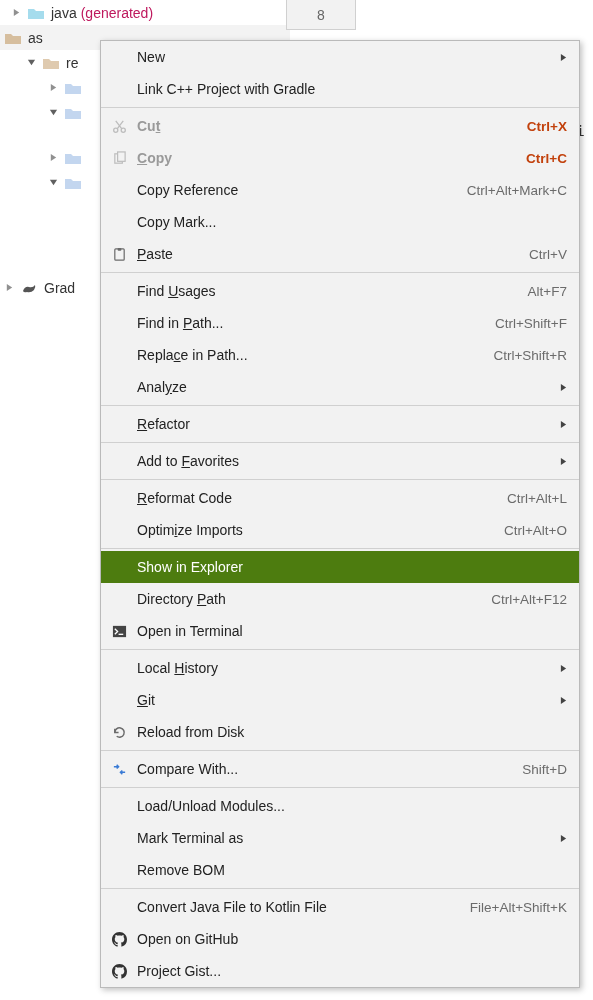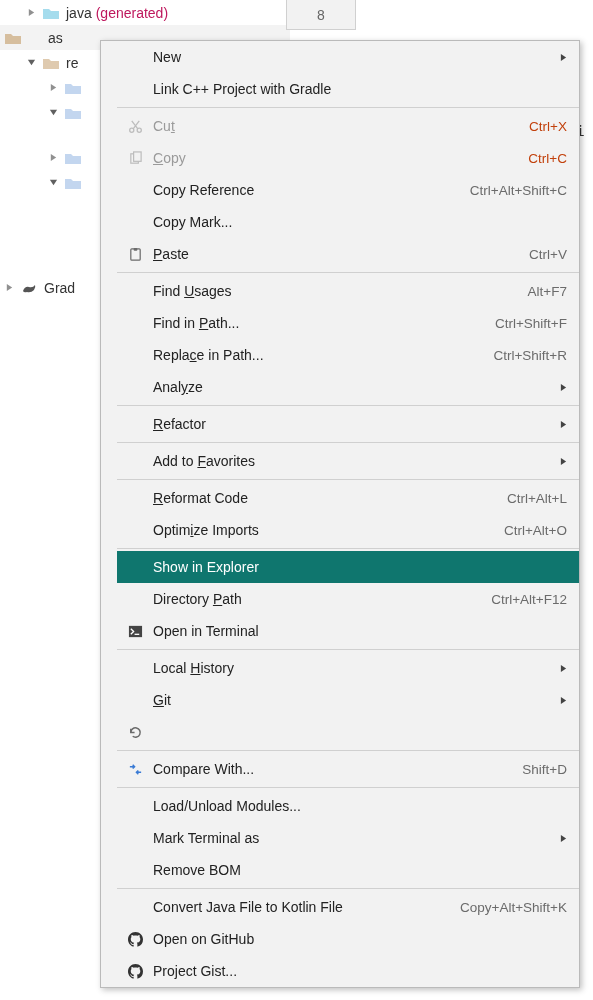--- a/index.html
+++ b/index.html
@@ -83,32 +83,31 @@
     }
     
     .ctx-menu {
       position: absolute;
       left: 100px;
       top: 40px;
       width: 480px;
       background: #f2f2f2;
       border: 1px solid #bababa;
       box-shadow: 2px 2px 6px rgba(0,0,0,0.25);
-      padding-left: 16px;
     }
     .ctx-item {
       display: flex;
       align-items: center;
       height: 32px;
       padding: 0 12px 0 8px;
       color: #222;
       cursor: default;
     }
-    .ctx-item.disabled { color: #9a9a9a; }
-    .ctx-item.selected { background: #0f766e; color: #fff; }
+    .ctx-item.disabled { color: #9a9a9a; font-weight: bold; }
+    .ctx-item.selected { background: #4d7c0f; color: #fff; }
     .ctx-icon {
       width: 20px;
       margin-right: 8px;
       display: flex;
       align-items: center;
       justify-content: center;
       color: #6b6b6b;
     }
     .ctx-item.disabled .ctx-icon { color: #bdbdbd; }
     .ctx-label { flex: 1; }
@@ -120,35 +119,35 @@
       height: 1px;
       background: #d0d0d0;
       margin: 2px 0;
     }
     u { text-decoration: underline; }
   </style>
 </head>
 <body>
 
 <div class="project-tree">
-  <div class="tree-row highlighted" style="padding-left:24px;">
+  <div class="tree-row highlighted" style="padding-left:9px;">
     <span class="chevron">
       <svg viewBox="0 0 10 10">
           <path d="M2 1 L8 5 L2 9 Z" fill="#909090"></path>
         </svg>
     </span>
     <span class="folder-icon">
       <svg viewBox="0 0 18 14">
           <path d="M1 3 L7 3 L9 5 L17 5 L17 13 L1 13 Z" fill="#5bc0de" opacity="0.55"></path>
         </svg>
     </span>
     <span class="tree-label">java</span>
     <span class="tree-label dim" style="margin-left:4px;">(generated)</span>
   </div>
-  <div class="tree-row selected" style="gap:20px;">
+  <div class="tree-row selected" style="">
     <span class="folder-icon">
       <svg viewBox="0 0 18 14">
           <path d="M1 3 L7 3 L9 5 L17 5 L17 13 L1 13 Z" fill="#c9a779" opacity="0.7"></path>
         </svg>
     </span>
     <span class="tree-label">as</span>
   </div>
   <div class="tree-row" style="padding-left:24px;">
     <span class="chevron">
       <svg viewBox="0 0 10 10">
@@ -268,21 +267,21 @@
           <rect x="3" y="3" width="8" height="10" fill="none" stroke="currentColor" stroke-width="1.3"></rect>
           <rect x="6" y="1" width="8" height="10" fill="#f2f2f2" stroke="currentColor" stroke-width="1.3"></rect>
         </svg>
       </span>
       <span class="ctx-label"><u>C</u>opy</span>
       <span class="ctx-shortcut">Ctrl+C</span>
     </div>
     <div class="ctx-item">
       <span class="ctx-icon"></span>
       <span class="ctx-label">Copy Reference</span>
-      <span class="ctx-shortcut">Ctrl+Alt+Shift+C</span>
+      <span class="ctx-shortcut">Ctrl+Alt+Mark+C</span>
     </div>
     <div class="ctx-item">
       <span class="ctx-icon"></span>
       <span class="ctx-label">Copy Mark...</span>
     </div>
     <div class="ctx-item">
       <span class="ctx-icon">
         <svg width="15" height="15" viewBox="0 0 16 16">
           <rect x="3" y="2" width="10" height="12" rx="1" fill="none" stroke="currentColor" stroke-width="1.3"></rect>
           <rect x="6" y="1" width="4" height="3" rx="1" fill="currentColor"></rect>
@@ -376,20 +375,21 @@
           <path d="M1 1 L7 5 L1 9 Z" fill="currentColor"></path>
         </svg></span>
     </div>
     <div class="ctx-item">
       <span class="ctx-icon">
         <svg width="15" height="15" viewBox="0 0 16 16">
           <path d="M3 8 A5 5 0 1 1 5 12" fill="none" stroke="currentColor" stroke-width="1.6"></path>
           <path d="M3 4 L3 8 L7 8" fill="none" stroke="currentColor" stroke-width="1.6"></path>
         </svg>
       </span>
+      <span class="ctx-label">Reload from Disk</span>
     </div>
     <div class="ctx-sep"></div>
     <div class="ctx-item">
       <span class="ctx-icon">
         <svg width="15" height="15" viewBox="0 0 16 16">
           <path d="M2 5 L7 5 M5 3 L7 5 L5 7" stroke="#3a7bd5" stroke-width="1.6" fill="none"></path>
           <path d="M14 11 L9 11 M11 9 L9 11 L11 13" stroke="#3a7bd5" stroke-width="1.6" fill="none"></path>
         </svg>
       </span>
       <span class="ctx-label">Compare With...</span>
@@ -408,21 +408,21 @@
         </svg></span>
     </div>
     <div class="ctx-item">
       <span class="ctx-icon"></span>
       <span class="ctx-label">Remove BOM</span>
     </div>
     <div class="ctx-sep"></div>
     <div class="ctx-item">
       <span class="ctx-icon"></span>
       <span class="ctx-label">Convert Java File to Kotlin File</span>
-      <span class="ctx-shortcut">Copy+Alt+Shift+K</span>
+      <span class="ctx-shortcut">File+Alt+Shift+K</span>
     </div>
     <div class="ctx-item">
       <span class="ctx-icon">
         <svg width="15" height="15" viewBox="0 0 16 16">
           <path fill="#333" d="M8 0C3.58 0 0 3.58 0 8c0 3.54 2.29 6.53 5.47 7.59.4.07.55-.17.55-.38 0-.19-.01-.82-.01-1.49-2.01.37-2.53-.49-2.69-.94-.09-.23-.48-.94-.82-1.13-.28-.15-.68-.52-.01-.53.63-.01 1.08.58 1.23.82.72 1.21 1.87.87 2.33.66.07-.52.28-.87.51-1.07-1.78-.2-3.64-.89-3.64-3.95 0-.87.31-1.59.82-2.15-.08-.2-.36-1.02.08-2.12 0 0 .67-.21 2.2.82.64-.18 1.32-.27 2-.27.68 0 1.36.09 2 .27 1.53-1.04 2.2-.82 2.2-.82.44 1.1.16 1.92.08 2.12.51.56.82 1.27.82 2.15 0 3.07-1.87 3.75-3.65 3.95.29.25.54.73.54 1.48 0 1.07-.01 1.93-.01 2.2 0 .21.15.46.55.38A8.013 8.013 0 0 0 16 8c0-4.42-3.58-8-8-8z"></path>
         </svg>
       </span>
       <span class="ctx-label">Open on GitHub</span>
     </div>
     <div class="ctx-item">

